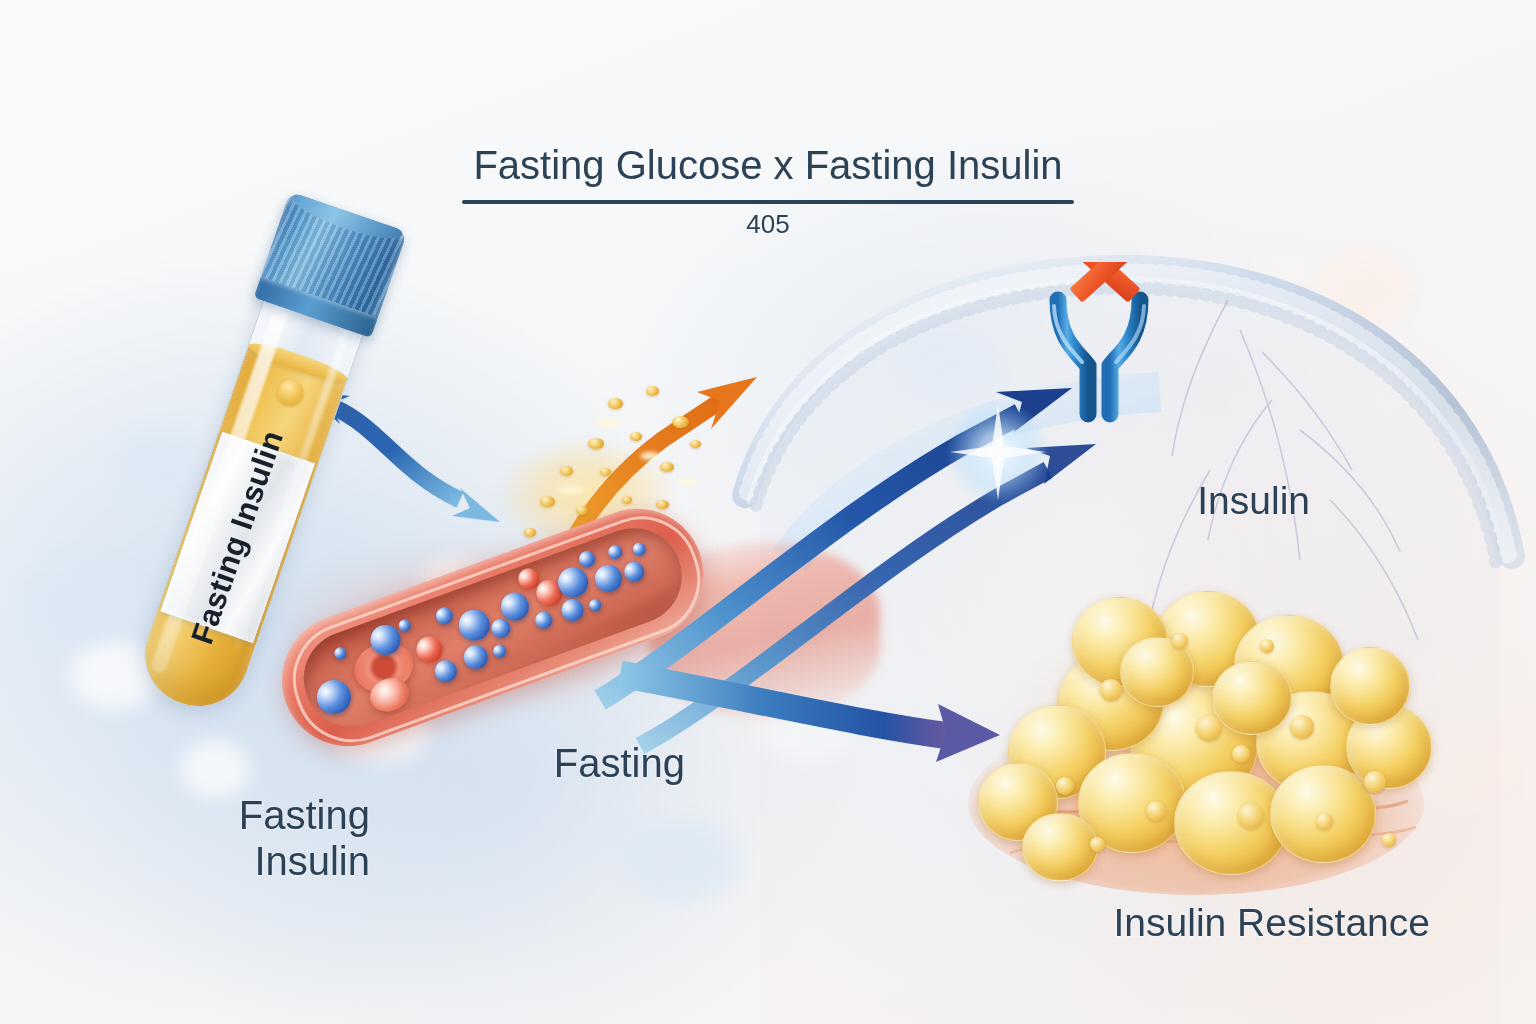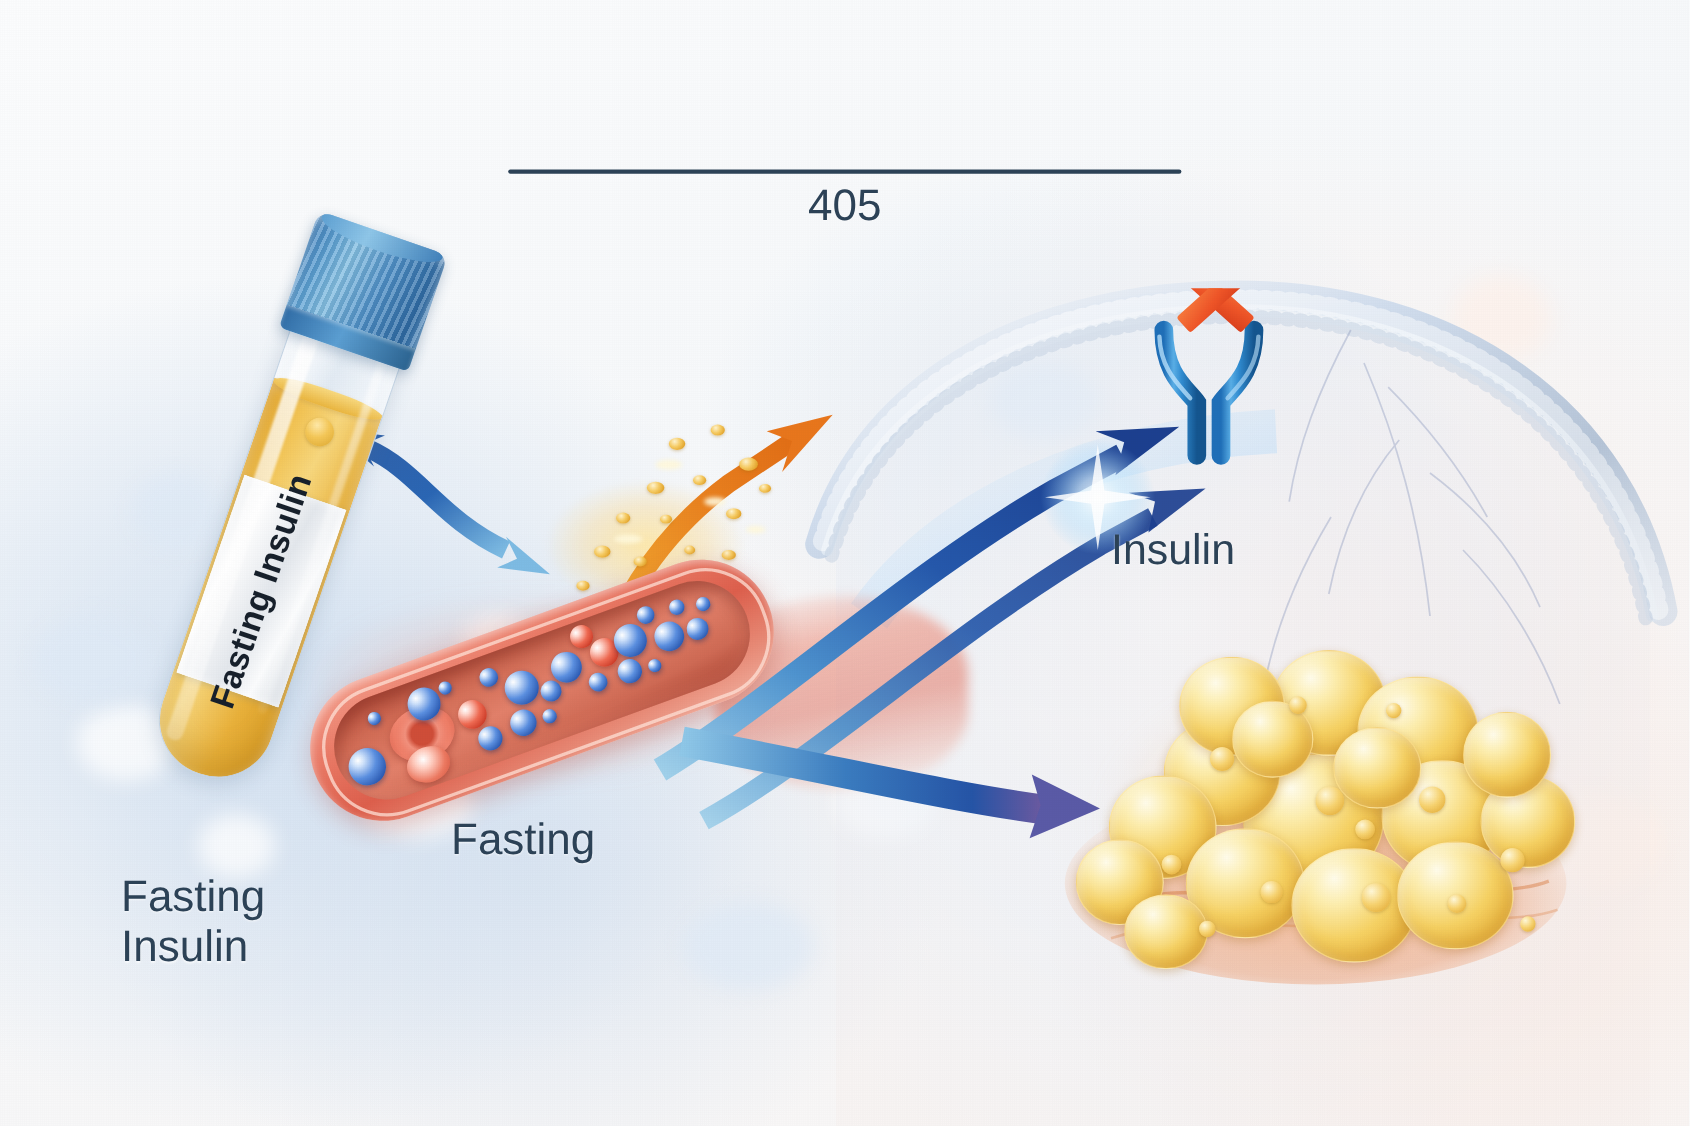--- a/index.html
+++ b/index.html
@@ -43,25 +43,25 @@
   }
   .formula{position:absolute;left:0;right:0;top:142px;text-align:center;}
   .numerator{
     font-size:40px;color:#2c4257;line-height:1.15;white-space:nowrap;
     text-shadow:0 1px 0 rgba(255,255,255,.55);
   }
   .frac-bar{
     width:612px;height:4px;background:#2c4257;margin:12px auto 6px auto;border-radius:2px;
   }
   .denominator{
-    font-size:40px;color:#2c4257;line-height:1.15;
+    font-size:26px;color:#2c4257;line-height:1.15;
     text-shadow:0 1px 0 rgba(255,255,255,.55);
   }
   .caption{
-    position:absolute;color:#2c4257;text-align:left;line-height:1.16;
+    position:absolute;color:#2c4257;text-align:right;line-height:1.16;
     text-shadow:0 1px 2px rgba(255,255,255,.75);
   }
   #cap-insulin{left:110px;top:792px;width:260px;font-size:40px;}
   #cap-glucose{left:410px;top:740px;width:275px;font-size:40px;}
   #cap-resist-top{left:1010px;top:478px;width:300px;font-size:39px;}
   #cap-resist-bottom{left:1000px;top:900px;width:430px;font-size:39px;white-space:nowrap;}
 
   
   #tube-group{position:absolute;left:150px;top:188px;width:230px;height:540px;
     transform:rotate(0deg);}
@@ -507,32 +507,36 @@
     <path d="M 108 44 C 107 74 90 88 80 100" fill="none" stroke="#bfe6ff" stroke-width="4" stroke-linecap="round" opacity=".6"></path>
 
     <g>
       <rect x="30" y="-2" width="78" height="19" rx="3" fill="url(#xGrad)" transform="rotate(42 69 8)"></rect>
       <rect x="30" y="-2" width="78" height="19" rx="3" fill="url(#xGrad)" transform="rotate(-42 69 8)"></rect>
     </g>
   </svg>
 
 
   <div class="formula">
+    <div class="numerator">Fasting Glucose x Fasting Insulin</div>
     <div class="frac-bar"></div>
     <div class="denominator">405</div>
   </div>
 
   <div class="caption" id="cap-insulin">
     <div>Fasting</div>
     <div>Insulin</div>
   </div>
 
   <div class="caption" id="cap-glucose">
     <div>Fasting</div>
   </div>
 
   <div class="caption" id="cap-resist-top">
     <div>Insulin</div>
   </div>
 
+  <div class="caption" id="cap-resist-bottom">
+    <div>Insulin Resistance</div>
+  </div>
 
   <div class="grain"></div>
 </div>
 
 </body></html>

